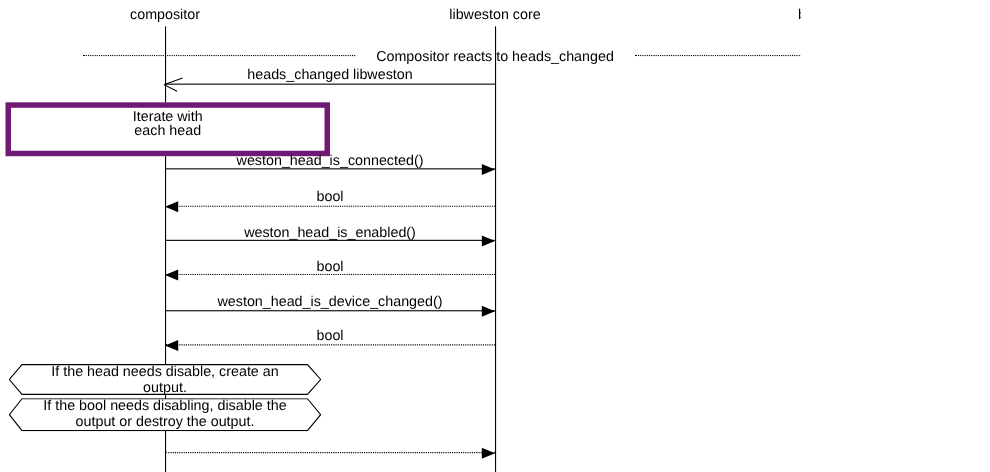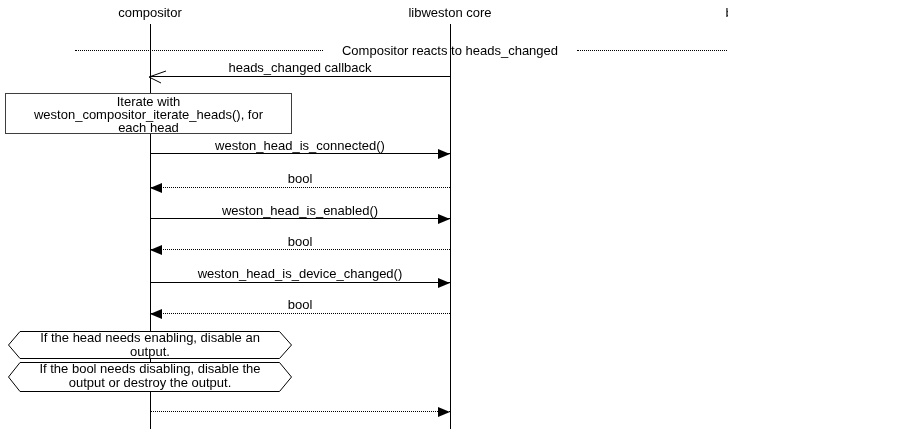--- a/index.html
+++ b/index.html
@@ -42,21 +42,21 @@
   .arrow-left{
     position:absolute;left:0;top:-5px;width:0;height:0;
     border-top:5px solid transparent;border-bottom:5px solid transparent;
     border-right:12px solid #000;
   }
   .open-arrow{
     position:absolute;left:-1px;top:-8px;
   }
   .note-box{
     position:absolute;left:5px;top:93px;width:285px;height:38px;
-    border:1px solid #701a75;background:#fff;z-index:2;
+    border:5px solid #701a75;background:#fff;z-index:2;
     text-align:center;line-height:13px;padding-top:1px;
   }
   .hexnote{
     position:absolute;left:8px;z-index:2;text-align:center;
   }
   .hexnote svg{position:absolute;left:0;top:0;}
   .hex-text{position:relative;z-index:1;line-height:14px;padding-top:0px;}
 </style>
 </head>
 <body>
@@ -70,30 +70,29 @@
   <div class="lifeline" style="left:150px"></div>
   <div class="lifeline" style="left:450px"></div>
   <div class="lifeline" style="left:750px"></div>
 
   <div class="divider">
     <span class="div-line"></span>
     <span class="div-label">Compositor reacts to heads_changed</span>
     <span class="div-line"></span>
   </div>
 
-  <div class="msg-label" style="top:61px">heads_changed callback</div>
+  <div class="msg-label" style="top:61px">heads_changed libweston</div>
   <div class="msg-line solid" style="top:76px">
     <svg class="open-arrow" width="18" height="16">
       <polyline points="17,2 0,8 12,14" fill="none" stroke="#000" stroke-width="1"></polyline>
     </svg>
   </div>
 
   <div class="note-box">
     <div>Iterate with</div>
-    <div>weston_compositor_iterate_heads(), for</div>
     <div>each head</div>
   </div>
 
   <div class="msg-label" style="top:139px">weston_head_is_connected()</div>
   <div class="msg-line solid" style="top:153px">
     <span class="arrow-right"></span>
   </div>
 
   <div class="msg-label" style="top:172px">bool</div>
   <div class="msg-line dotted" style="top:187px">
@@ -118,21 +117,21 @@
   <div class="msg-label" style="top:298px">bool</div>
   <div class="msg-line dotted" style="top:313px">
     <span class="arrow-left"></span>
   </div>
 
   <div class="hexnote" style="top:331px;width:284px;height:28px">
     <svg width="284" height="28">
       <polygon points="12,0.5 271.5,0.5 283.5,14 271.5,27.5 12,27.5 0.5,14" fill="#fff" stroke="#000" stroke-width="1"></polygon>
     </svg>
     <div class="hex-text">
-      <div>If the head needs enabling, disable an</div>
+      <div>If the head needs disable, create an</div>
       <div>output.</div>
     </div>
   </div>
 
   <div class="hexnote" style="top:362px;width:284px;height:30px">
     <svg width="284" height="30">
       <polygon points="12,0.5 271.5,0.5 283.5,15 271.5,29.5 12,29.5 0.5,15" fill="#fff" stroke="#000" stroke-width="1"></polygon>
     </svg>
     <div class="hex-text">
       <div>If the bool needs disabling, disable the</div>

